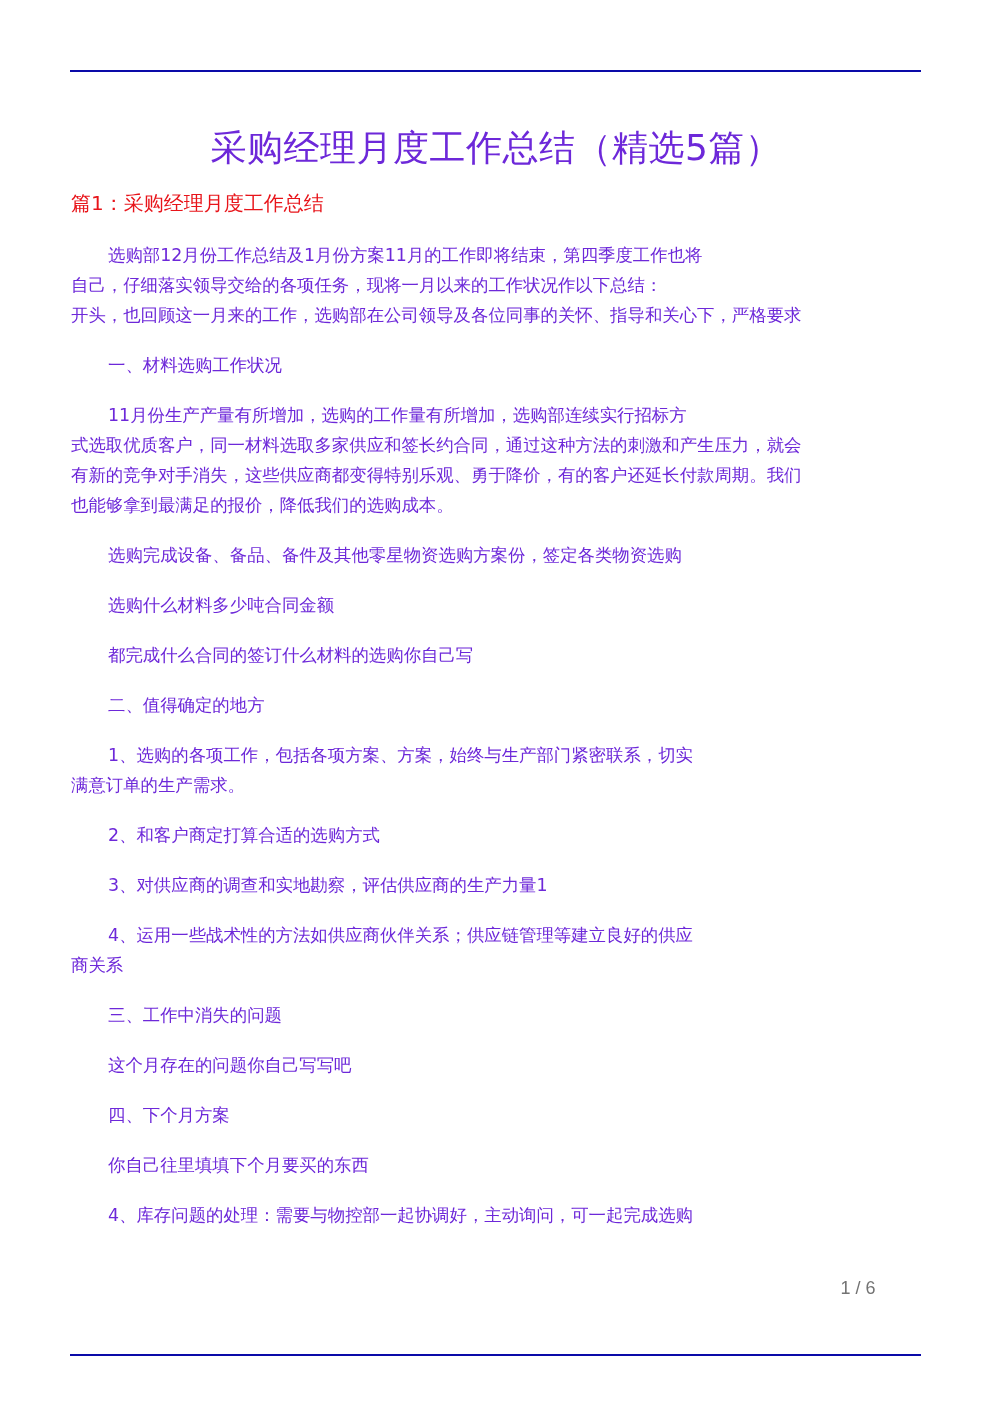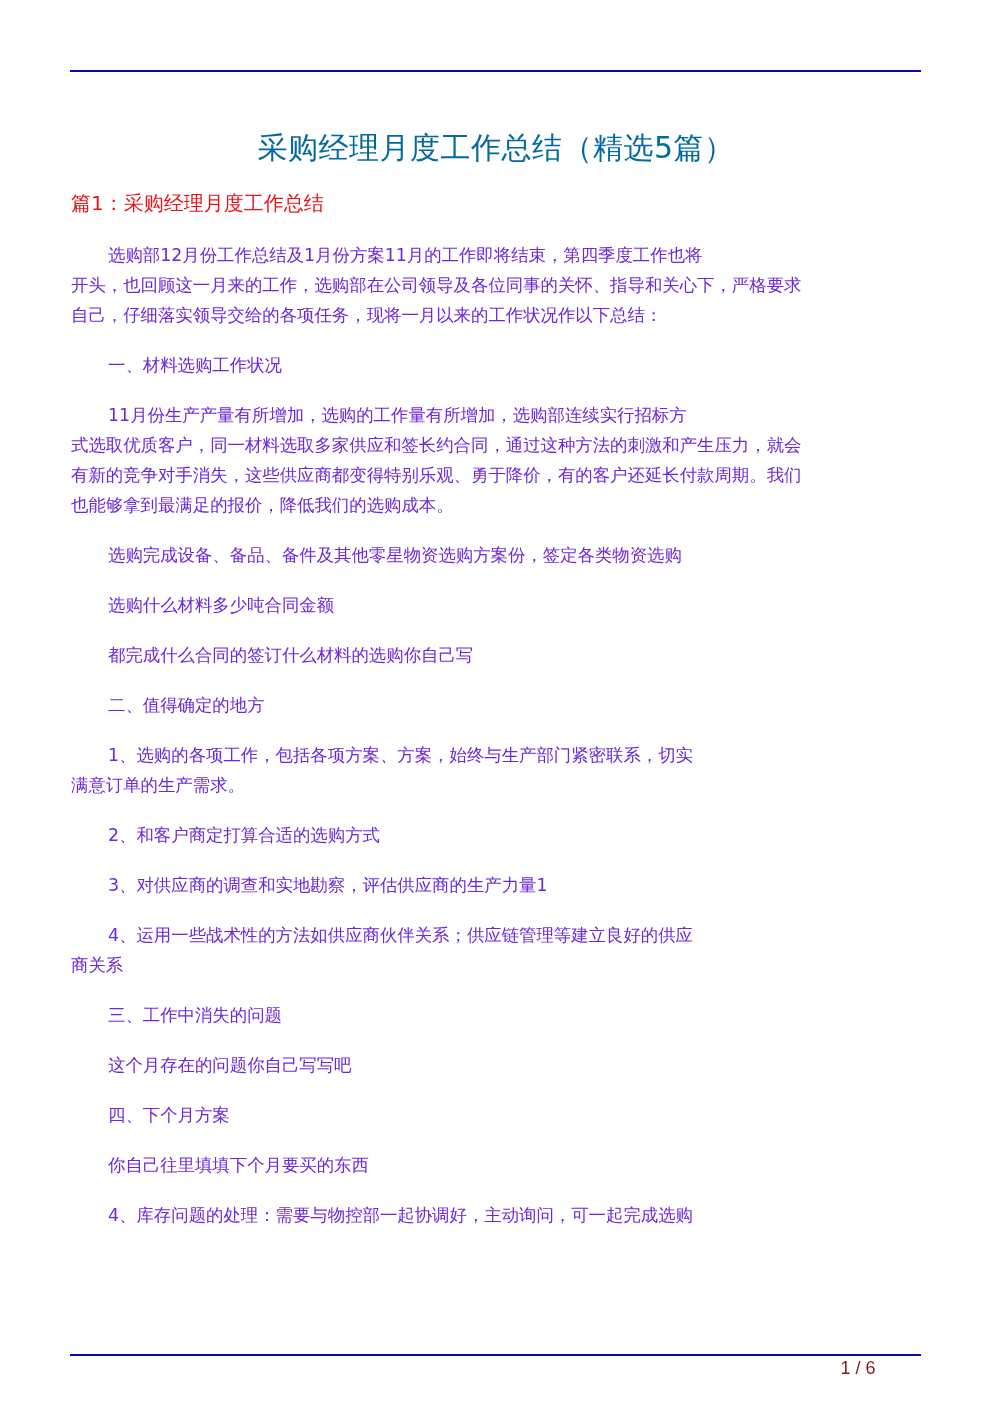--- a/index.html
+++ b/index.html
@@ -23,23 +23,23 @@
       background: #0a0aa8;
     }
     .rule.top { top: 70px; }
     .rule.bottom { top: 1354px; }
     .doc-title {
       position: absolute;
       top: 128px;
       left: 0;
       width: 992px;
       text-align: center;
-      font-size: 30px;
+      font-size: 36px;
       line-height: 40px;
-      color: #0369a1;
+      color: #6d28d9;
       letter-spacing: 0.5px;
     }
     .section-heading {
       position: absolute;
       top: 187px;
       left: 71px;
       font-size: 20px;
       line-height: 32px;
       color: #e8141a;
     }
@@ -57,44 +57,44 @@
     }
     .para .line {
       display: block;
       white-space: nowrap;
     }
     .para .line.indent {
       padding-left: 37px;
     }
     .page-number {
       position: absolute;
-      top: 1356px;
+      top: 1276px;
       left: 830px;
       width: 56px;
       text-align: center;
       font-family: "Liberation Sans", sans-serif;
       font-size: 18px;
       line-height: 24px;
-      color: #7f1d1d;
+      color: #737373;
     }
   </style>
 </head>
 <body>
 
 <div class="rule top"></div>
 
 <h1 class="doc-title" style="margin:0;font-weight:normal;">采购经理月度工作总结（精选5篇）</h1>
 
 <h2 class="section-heading" style="margin:0;font-weight:normal;">篇1：采购经理月度工作总结</h2>
 
 <div class="body">
   <p class="para">
     <span class="line indent">选购部12月份工作总结及1月份方案11月的工作即将结束，第四季度工作也将</span>
+    <span class="line">自己，仔细落实领导交给的各项任务，现将一月以来的工作状况作以下总结：</span>
     <span class="line">开头，也回顾这一月来的工作，选购部在公司领导及各位同事的关怀、指导和关心下，严格要求</span>
-    <span class="line">自己，仔细落实领导交给的各项任务，现将一月以来的工作状况作以下总结：</span>
   </p>
   <p class="para">
     <span class="line indent">一、材料选购工作状况</span>
   </p>
   <p class="para">
     <span class="line indent">11月份生产产量有所增加，选购的工作量有所增加，选购部连续实行招标方</span>
     <span class="line">式选取优质客户，同一材料选取多家供应和签长约合同，通过这种方法的刺激和产生压力，就会</span>
     <span class="line">有新的竞争对手消失，这些供应商都变得特别乐观、勇于降价，有的客户还延长付款周期。我们</span>
     <span class="line">也能够拿到最满足的报价，降低我们的选购成本。</span>
   </p>

